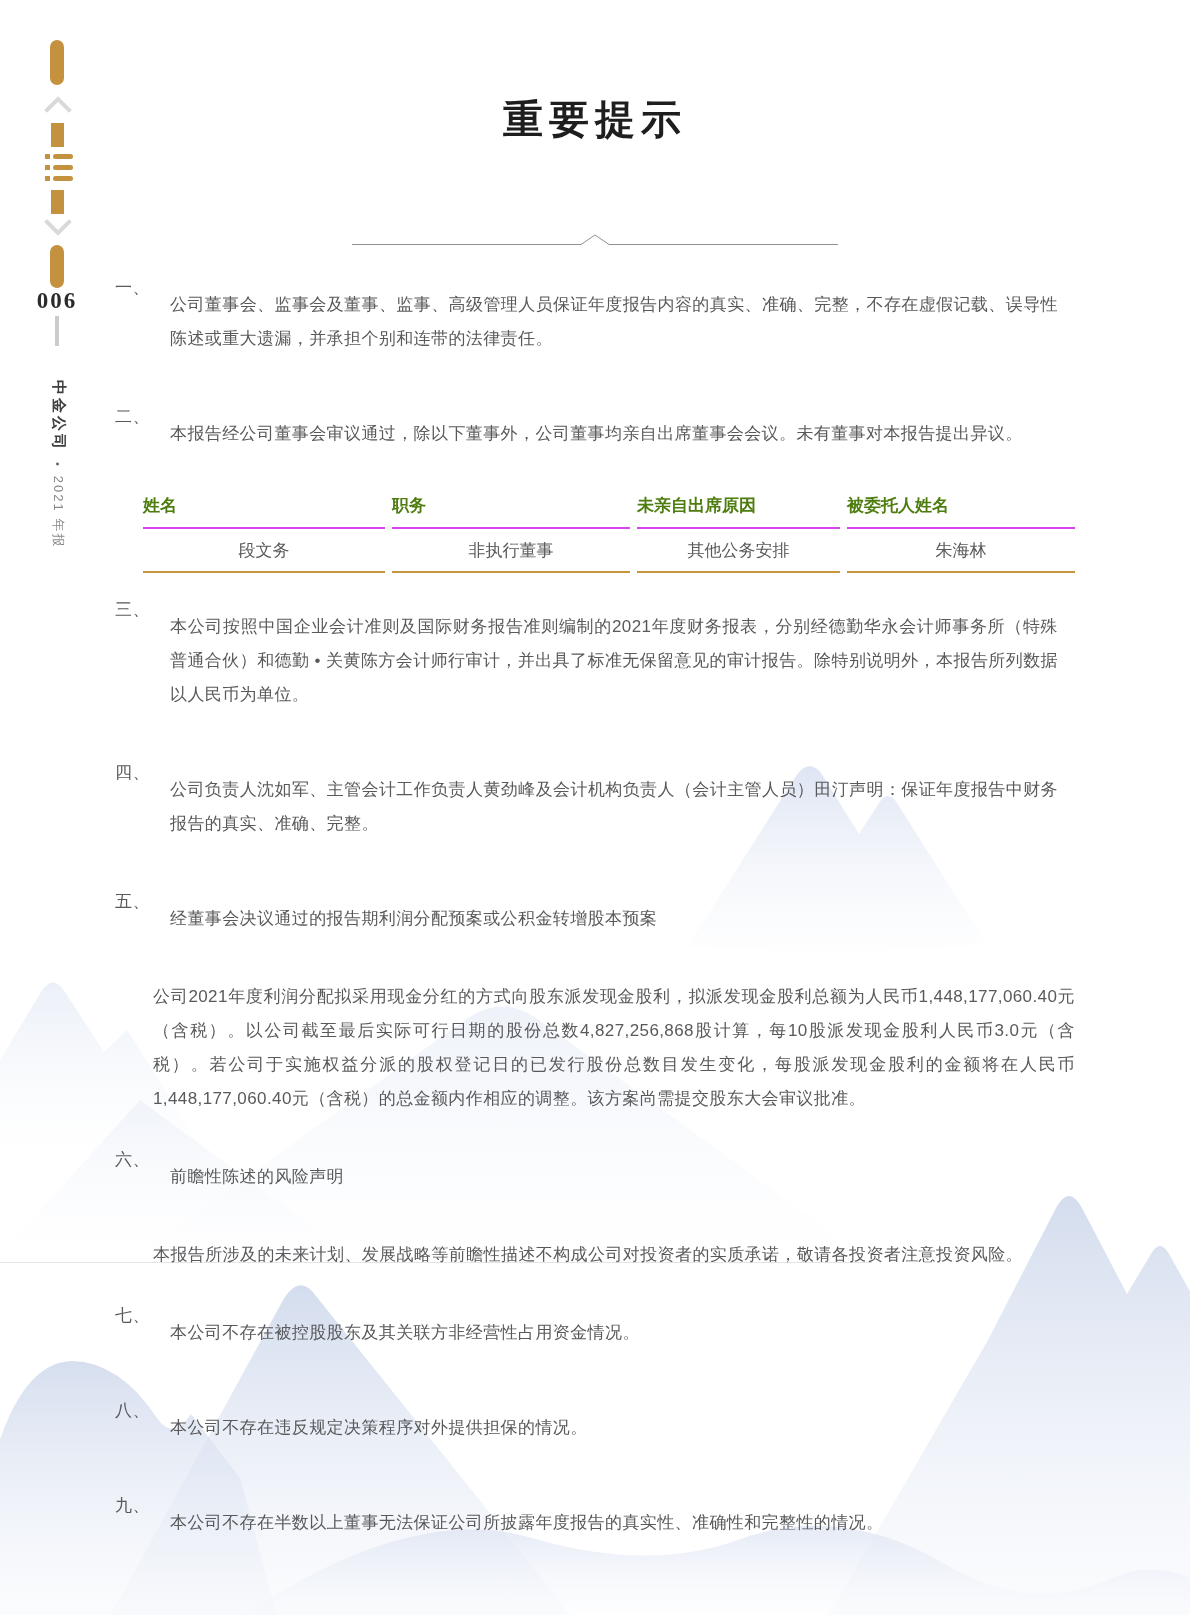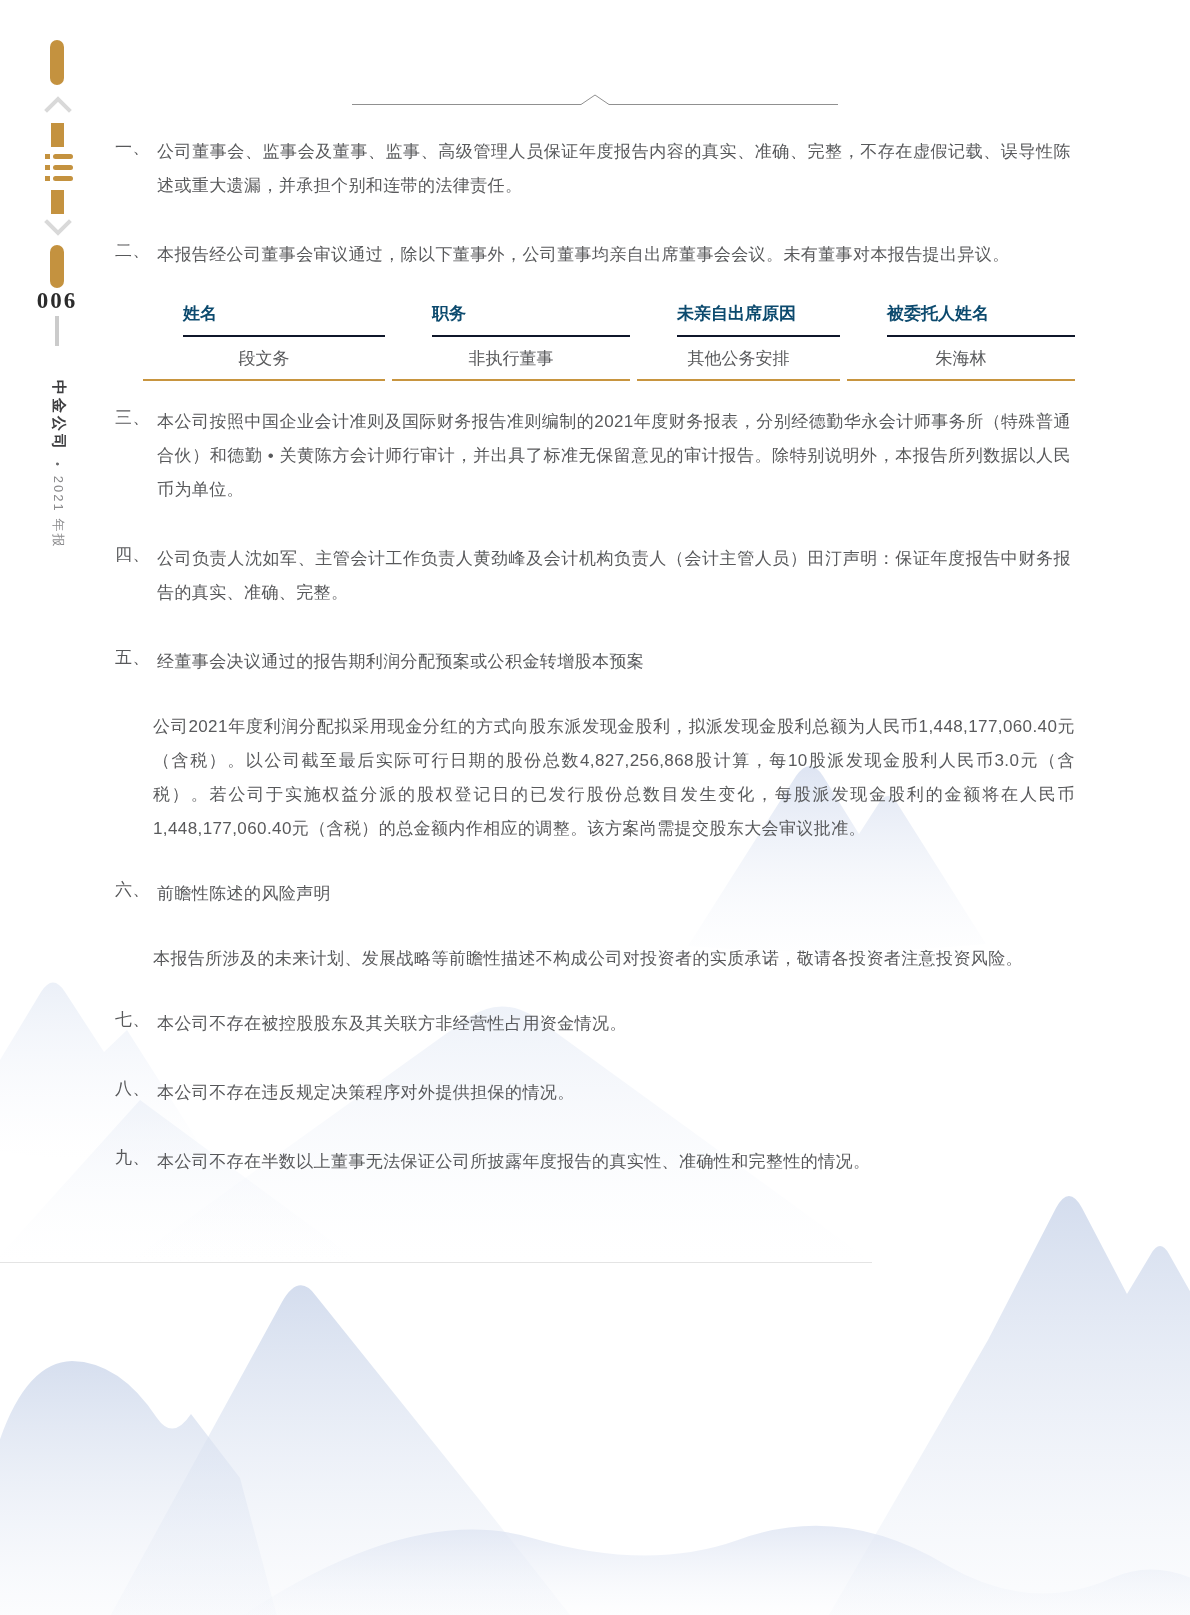--- a/index.html
+++ b/index.html
@@ -38,31 +38,31 @@
   
   .main{position:absolute;left:115px;top:0;width:960px;z-index:1;}
   h1.page-title{
     margin:100px 0 0;text-align:center;
     font-family:"Liberation Serif","DejaVu Serif",serif;
     font-size:40px;font-weight:700;letter-spacing:6px;color:#1E1E1E;line-height:1;
   }
   .title-divider{display:block;margin:92px auto 25px;}
   .notice{display:flex;margin:0 0 27px 0;font-size:17px;line-height:34px;letter-spacing:0.4px;}
   .notice .num{flex:none;width:38px;}
-  .notice .txt{flex:1;margin:4px;text-align:justify;}
+  .notice .txt{flex:1;margin:17px;text-align:justify;}
   .notice-body{
     margin:16px 0 27px 38px;font-size:17px;line-height:34px;
     letter-spacing:0.4px;text-align:justify;
   }
   
   .dtable{margin:18px 0 20px 28px;width:932px;font-size:17px;}
   .dtable .tr{display:grid;grid-template-columns:242px 238px 203px 1fr;column-gap:7px;}
   .dtable .th{
-    font-weight:700;color:#0c4a6e;line-height:22px;
-    padding:0 0 10px 0;border-bottom:2px solid #0f172a;margin-left:40px;
+    font-weight:700;color:#4d7c0f;line-height:22px;
+    padding:0 0 10px 0;border-bottom:2px solid #d946ef;
   }
   .dtable .td{
     line-height:22px;padding:11px 0 9px 0;border-bottom:2px solid #C8953F;text-align:center;
   }
   
   .bottom-rule{position:absolute;left:0;top:1262px;width:872px;height:1px;background:#E4E4E4;z-index:0;}
 </style>
 </head>
 <body>
 
@@ -122,20 +122,21 @@
     </svg>
   <div class="bar bar-bottom"></div>
   <div class="pagenum">006</div>
   <div class="rail-line"></div>
   <div class="vbrand">
     <span class="bname">中金公司</span><span class="bsep">•</span><span class="bed">2021 年报</span>
   </div>
 </div>
 
 <div class="main">
+  <h1 class="page-title">重要提示</h1>
 
   <svg class="title-divider" width="486" height="14" viewBox="0 0 486 14">
     <polyline points="0,12.5 229,12.5 243,3 257,12.5 486,12.5" fill="none" stroke="#909090" stroke-width="1"></polyline>
   </svg>
 
   <div class="notice">
     <span class="num">一、</span>
     <p class="txt">公司董事会、监事会及董事、监事、高级管理人员保证年度报告内容的真实、准确、完整，不存在虚假记载、误导性陈述或重大遗漏，并承担个别和连带的法律责任。</p>
   </div>
 

